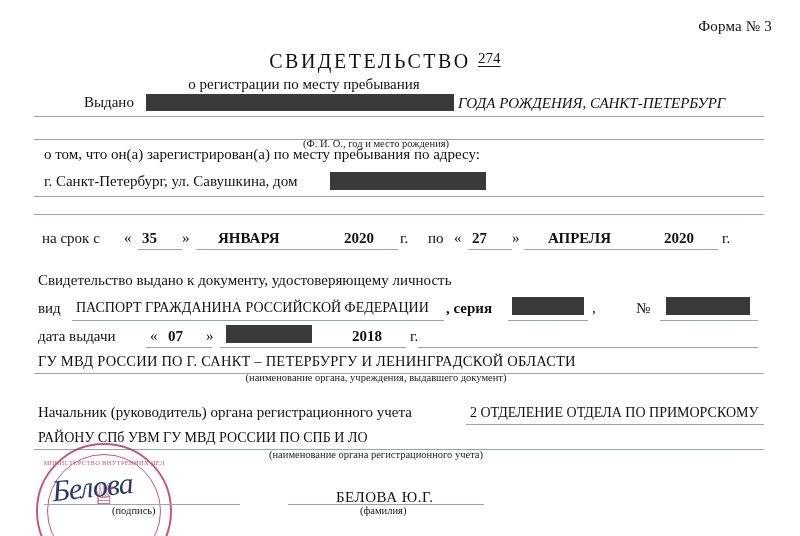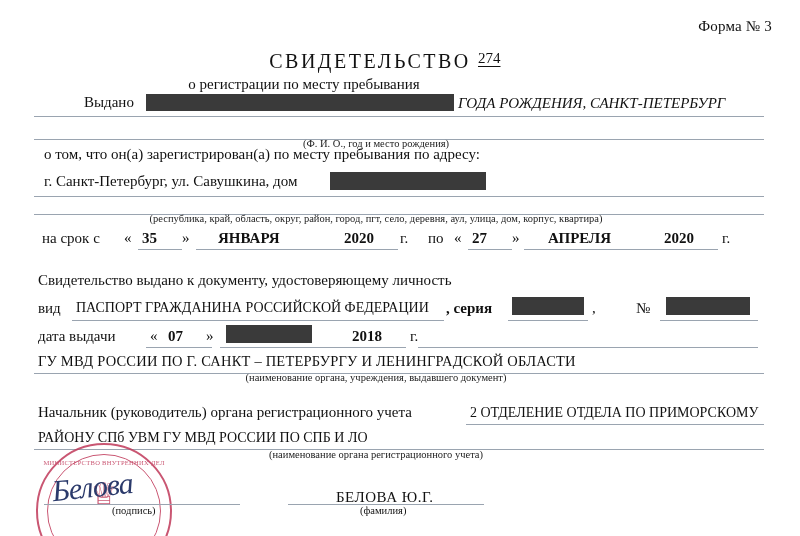--- a/index.html
+++ b/index.html
@@ -162,21 +162,20 @@
   <div class="lbl" style="left:458px; top:95px;font-style:italic;">ГОДА РОЖДЕНИЯ, САНКТ-ПЕТЕРБУРГ</div>
   <div class="rule" style="left:34px; top:116px; width:730px;"></div>
   <div class="rule" style="left:34px; top:139px; width:730px;"></div>
   <div class="small" style="top:138px;">(Ф. И. О., год и место рождения)</div>
 
   <div class="lbl" style="left:44px; top:146px;">о том, что он(а) зарегистрирован(а) по месту пребывания по адресу:</div>
   <div class="lbl" style="left:44px; top:173px;">г. Санкт-Петербург, ул. Савушкина, дом</div>
   <div class="redacted" style="left:330px; top:172px; width:156px; height:18px;"></div>
   <div class="rule" style="left:34px; top:196px; width:730px;"></div>
   <div class="rule" style="left:34px; top:214px; width:730px;"></div>
-  <div class="small" style="top:213px;">(республика, край, область, округ, район, город, пгт, село, деревня, аул, улица, дом, корпус, квартира)</div>
 
   <div class="lbl" style="left:42px; top:230px;">на срок с</div>
   <div class="lbl q" style="left:124px; top:230px;">«</div>
   <div class="lbl" style="left:142px; top:230px; font-weight:bold;">35</div>
   <div class="lbl q" style="left:182px; top:230px;">»</div>
   <div class="lbl" style="left:218px; top:230px; font-weight:bold;">ЯНВАРЯ</div>
   <div class="lbl" style="left:344px; top:230px; font-weight:bold;">2020</div>
   <div class="lbl" style="left:400px; top:230px;">г.</div>
   <div class="lbl" style="left:428px; top:230px;">по</div>
   <div class="lbl q" style="left:454px; top:230px;">«</div>

